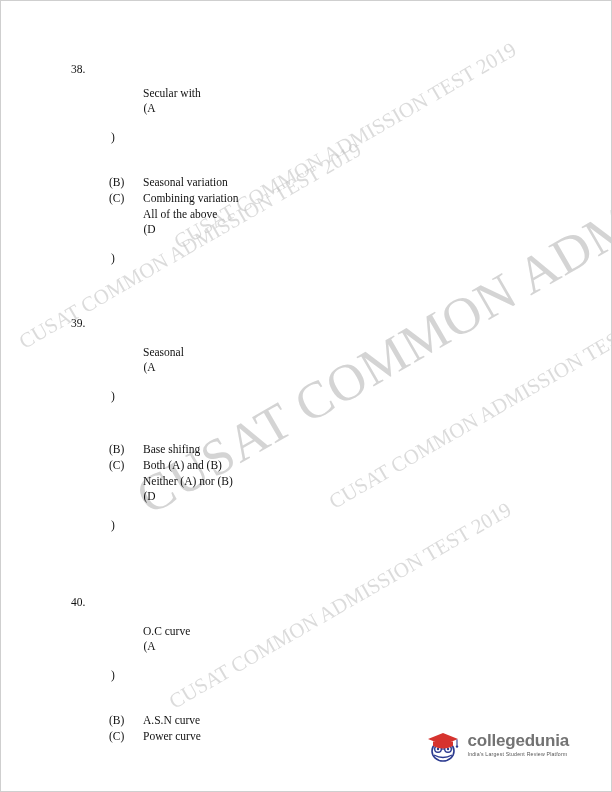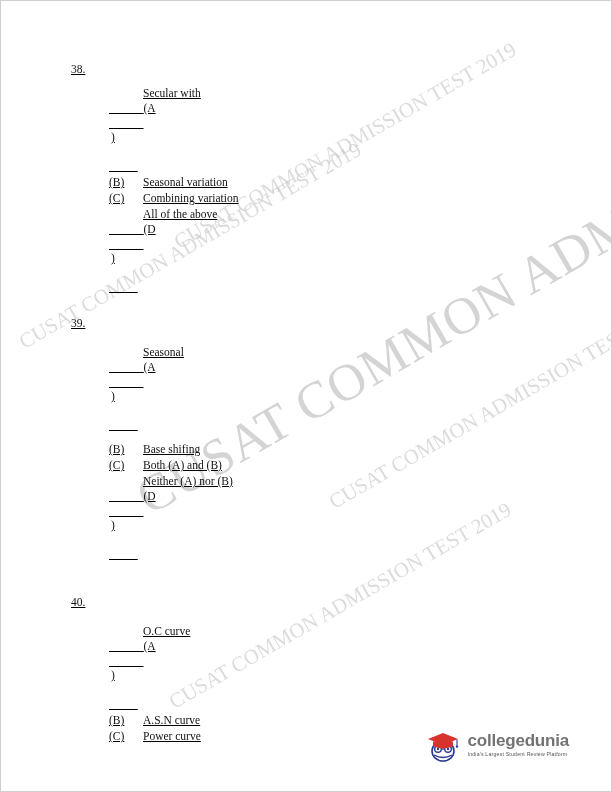--- a/index.html
+++ b/index.html
@@ -21,21 +21,20 @@
   }
   .content {
     position: absolute;
     left: 0;
     top: 0;
     width: 612px;
     height: 704px;
     padding: 60px 70px 12px 70px;
     box-sizing: border-box;
     z-index: 3;
-    text-decoration: underline;
   }
 
   
   .qblock {
     position: relative;
     margin-bottom: 20px;
   }
   .qhead {
     display: flex;
     align-items: flex-start;

